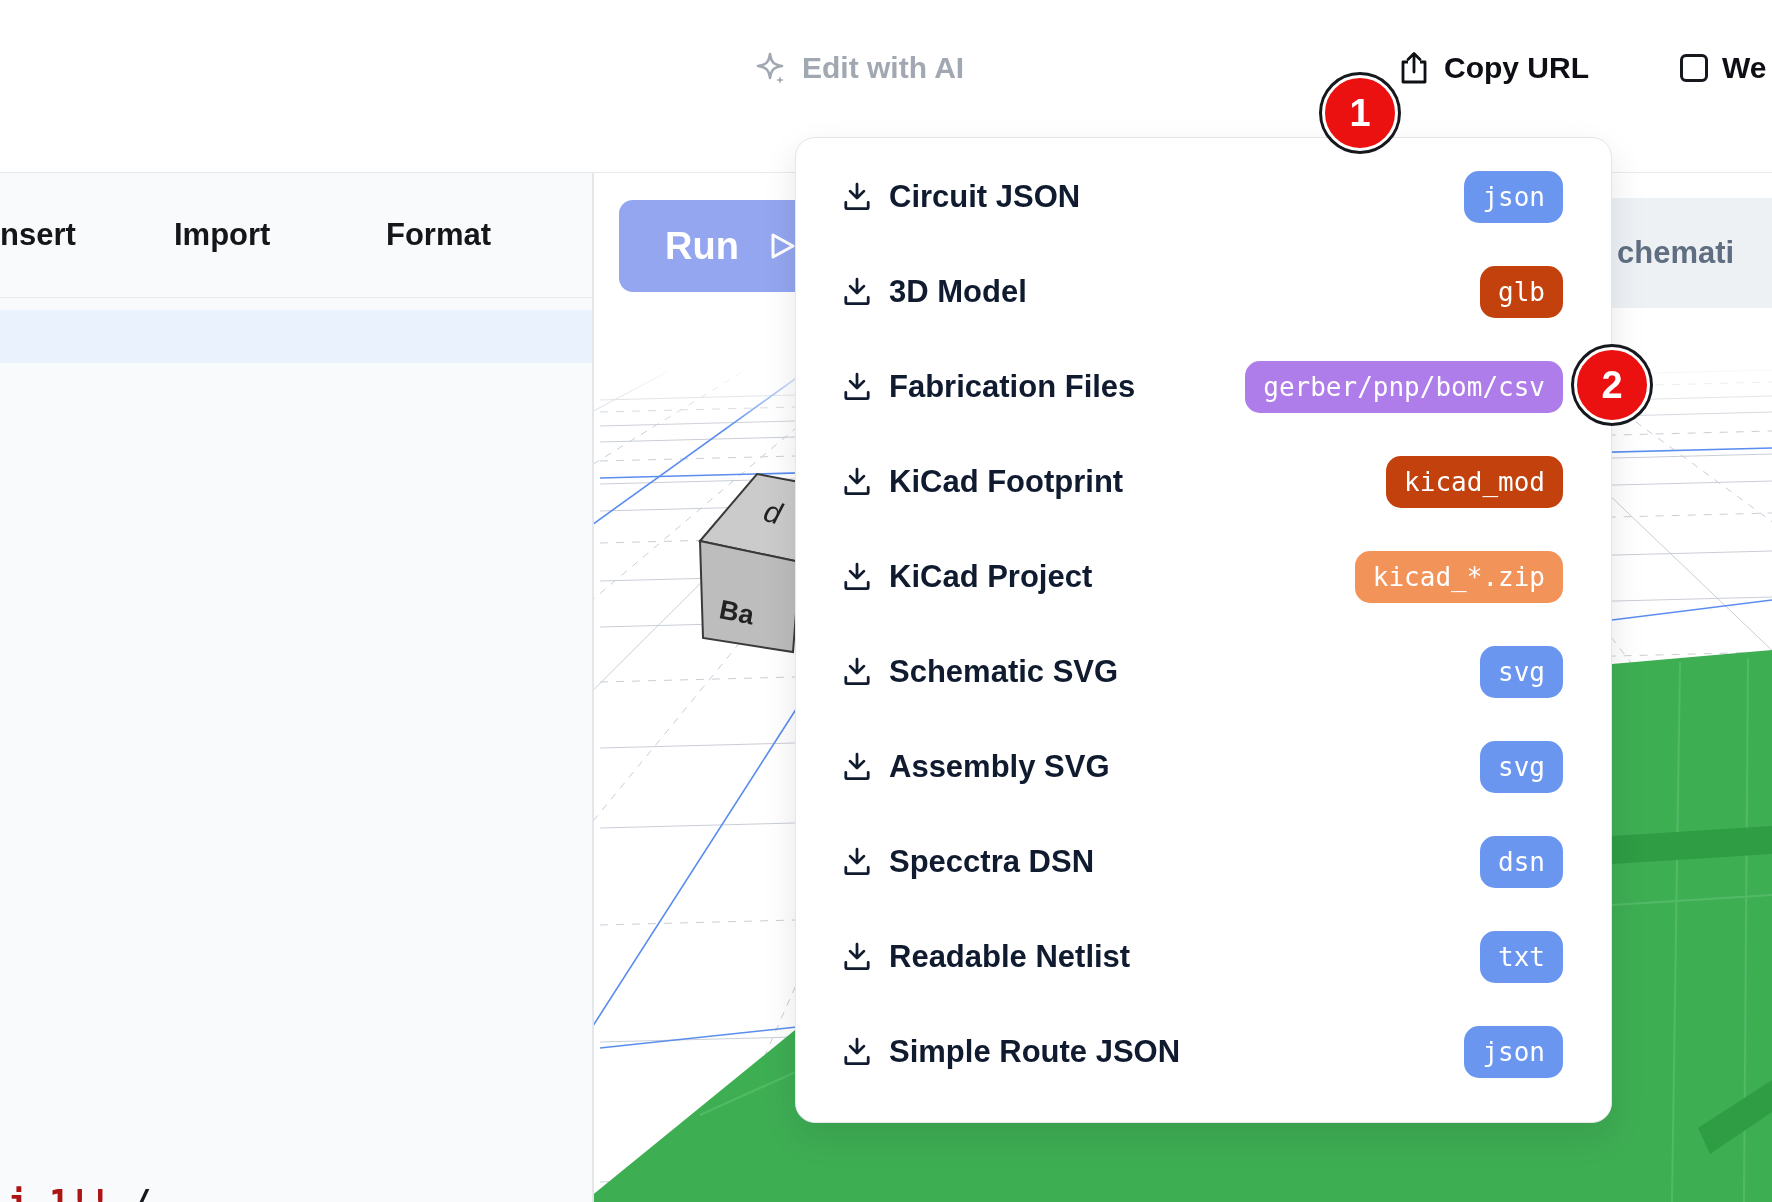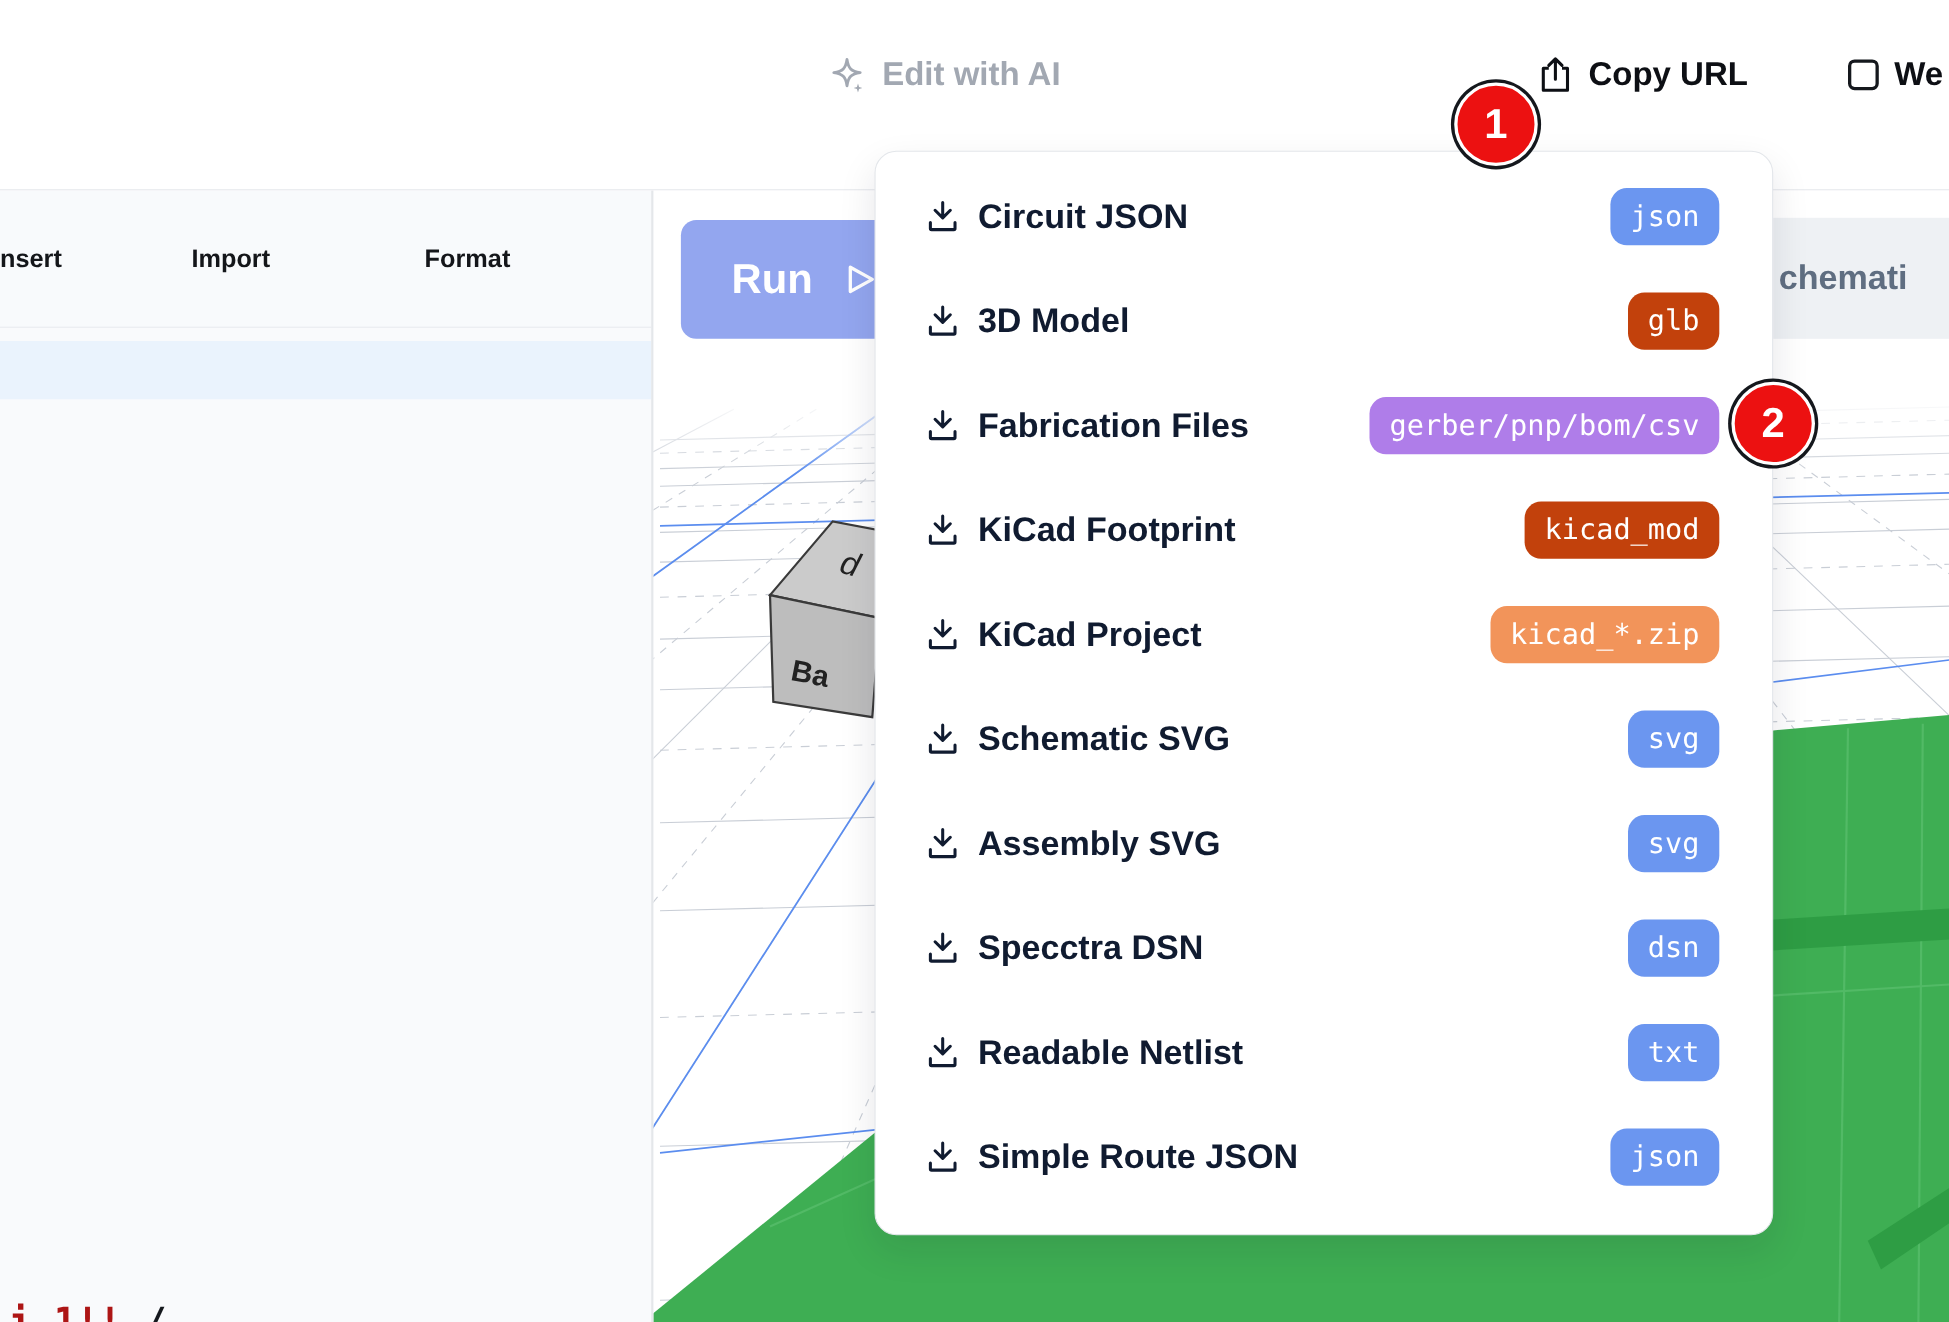--- a/index.html
+++ b/index.html
@@ -14,31 +14,31 @@
            font-size:30px;font-weight:600;color:#0d0f14;white-space:nowrap;cursor:pointer;}
   .tb-item svg{flex:0 0 auto;}
   .tb-muted{color:#A2A8B2;}
 
   
   .editor{position:absolute;left:0;top:173px;width:592px;height:1029px;background:#F9FAFC;}
   .editor-divider{position:absolute;left:592px;top:173px;width:2px;height:1029px;background:#E4E7EA;}
   .menubar{position:absolute;left:0;top:0;width:592px;height:124px;background:#F8FAFC;
            border-bottom:1px solid #E9EBEF;}
   .menubar .mitem{position:absolute;top:0;height:124px;display:flex;align-items:center;
-                  font-size:23px;font-weight:600;color:#14161a;cursor:pointer;}
+                  font-size:31px;font-weight:600;color:#14161a;cursor:pointer;}
   .hl-row{position:absolute;left:0;top:137px;width:592px;height:53px;background:#EAF3FD;}
   .code-frag{position:absolute;left:8px;top:1010px;width:560px;height:19px;overflow:hidden;
              font-family:"DejaVu Sans Mono",monospace;font-size:34px;font-weight:700;line-height:38px;}
   .code-frag .red{color:#AD1515;}
   .code-frag .blk{color:#15181d;}
 
   
   .viewer{position:absolute;left:594px;top:173px;width:1178px;height:1029px;background:#fff;}
   .scene{position:absolute;left:0;top:0;}
-  .run-btn{position:absolute;left:25px;top:27px;width:200px;height:108px;background:#93A6EF;
+  .run-btn{position:absolute;left:25px;top:27px;width:200px;height:92px;background:#93A6EF;
            border-radius:14px;display:flex;align-items:center;color:#fff;cursor:pointer;}
   .run-btn .run-label{font-size:38px;font-weight:700;margin-left:46px;}
   .run-btn svg{margin-left:30px;}
   .tabbar{position:absolute;left:1018px;top:25px;width:160px;height:110px;background:#EEF1F4;
           display:flex;align-items:center;overflow:hidden;cursor:pointer;}
   .tabbar .tab-label{font-size:31px;font-weight:600;color:#5F6E81;margin-left:5px;white-space:nowrap;}
 
   
   .dropdown{position:absolute;left:795px;top:137px;width:817px;height:986px;background:#fff;
             border:1px solid #E3E6EA;border-radius:20px;box-sizing:border-box;

